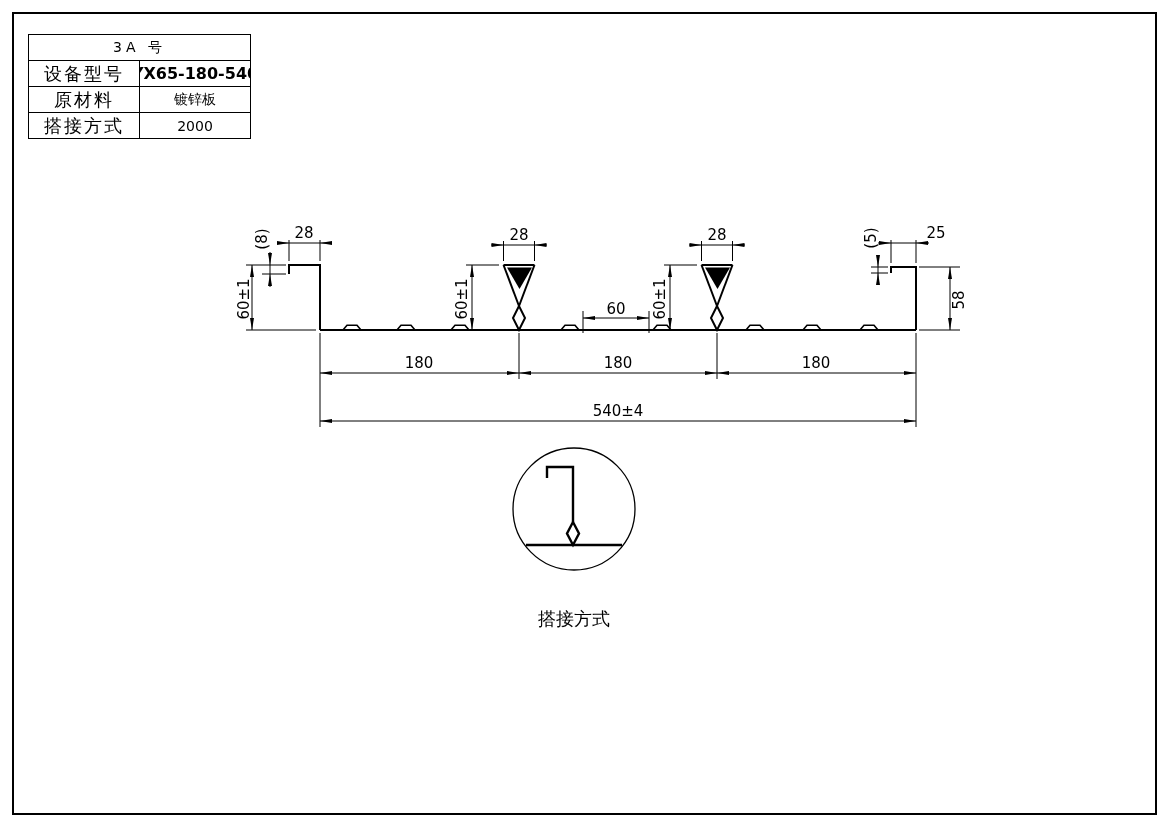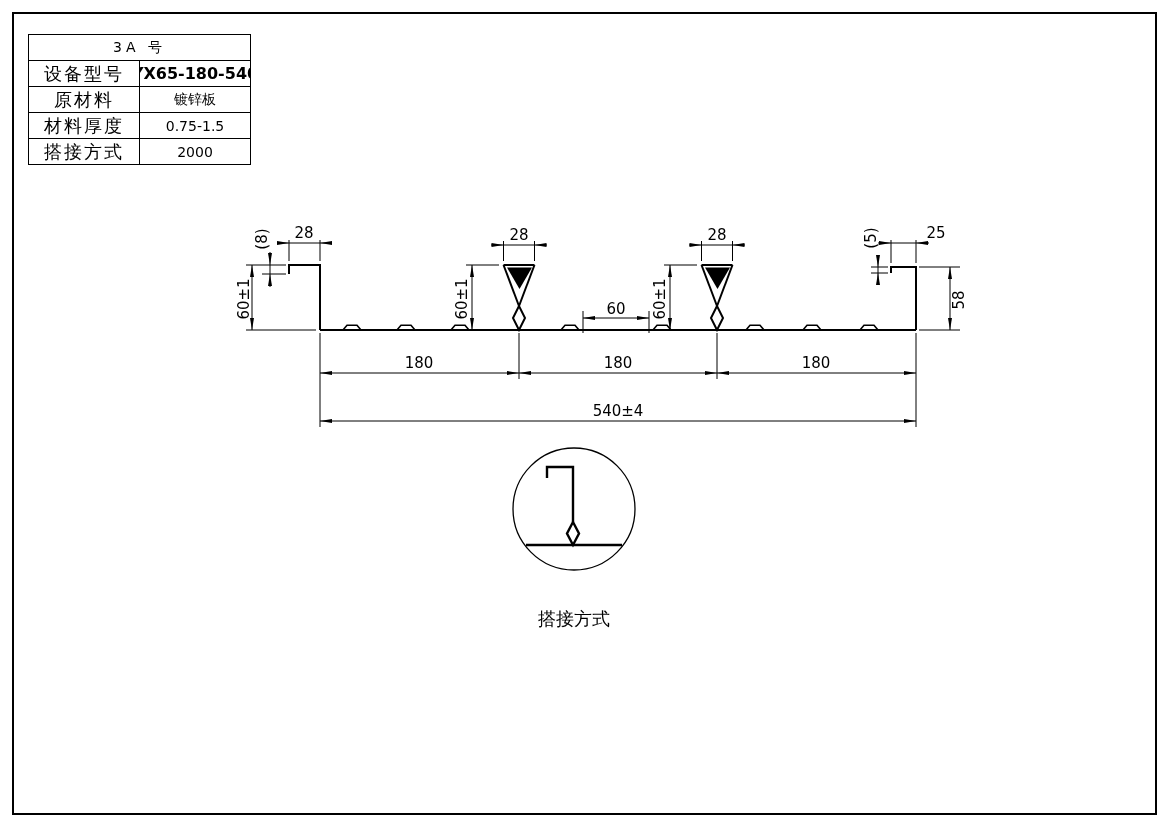--- a/index.html
+++ b/index.html
@@ -49,24 +49,20 @@
   </div>
   <div class="t-row">
     <div class="t-cell t-label">设备型号</div>
     <div class="t-cell t-value model">YX65-180-540</div>
   </div>
   <div class="t-row">
     <div class="t-cell t-label">原材料</div>
     <div class="t-cell t-value">镀锌板</div>
   </div>
   <div class="t-row">
-    <div class="t-cell t-label">材料厚度</div>
-    <div class="t-cell t-value">0.75-1.5</div>
-  </div>
-  <div class="t-row">
     <div class="t-cell t-label">搭接方式</div>
     <div class="t-cell t-value">2000</div>
   </div>
 </div>
 
 <svg class="drawing" viewBox="0 0 1169 827" xmlns="http://www.w3.org/2000/svg">
   <defs>
     <marker id="arrow" viewBox="0 0 14 6" refX="13" refY="3" markerWidth="14" markerHeight="6" orient="auto-start-reverse" markerUnits="userSpaceOnUse">
       <path d="M 13 3 L 1 5 L 1 1 Z"></path>
     </marker>

